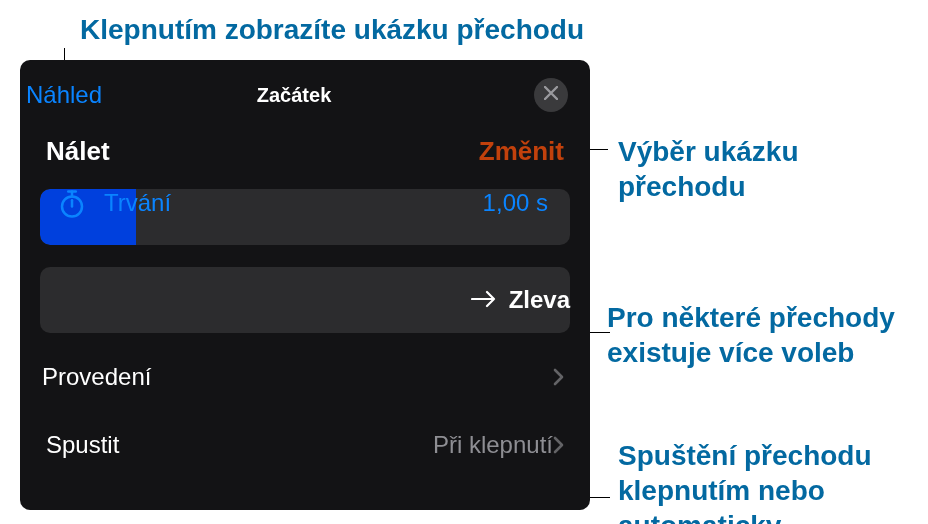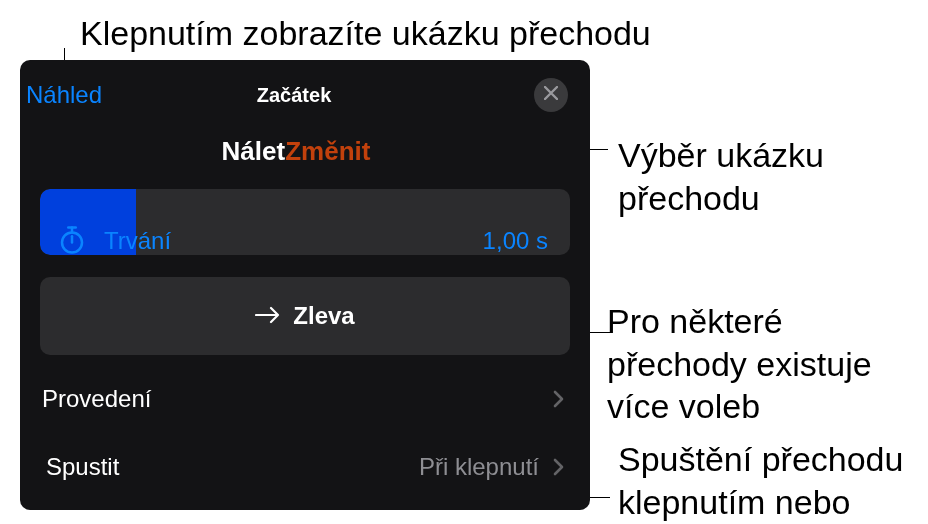--- a/index.html
+++ b/index.html
@@ -49,41 +49,41 @@
       background: #3a3a3c;
       display: flex;
       align-items: center;
       justify-content: center;
       cursor: pointer;
     }
     .header-close svg { width: 14px; height: 14px; }
     .section-row {
       display: flex;
       align-items: center;
-      justify-content: center;
-      padding: 14px 26px 22px 8px;
+      justify-content: space-between;
+      padding: 14px 26px 22px 26px;
     }
     .section-title {
       color: #fff;
       font-size: 26px;
       font-weight: 700;
     }
     .change-link {
       color: #c2410c;
       font-size: 26px;
       font-weight: 600;
       cursor: pointer;
     }
     .duration-row {
       margin: 0 20px;
       background: #2c2c2e;
       border-radius: 10px;
       display: flex;
-      align-items: flex-end;
-      height: 66px;
+      align-items: flex-start;
+      height: 56px;
       position: relative;
       cursor: pointer;
       overflow: hidden;
     }
     .duration-fill {
       position: absolute;
       left: 0; top: 0; bottom: 0;
       width: 96px;
       background: #0040dd;
       border-radius: 10px 0 0 10px;
@@ -109,22 +109,22 @@
       font-size: 24px;
       font-weight: 400;
       padding-right: 22px;
     }
     .direction-row {
       margin: 22px 20px 0 20px;
       background: #2c2c2e;
       border-radius: 10px;
       display: flex;
       align-items: center;
-      justify-content: center;
-      height: 78px;
+      justify-content: flex-end;
+      height: 66px;
       gap: 12px;
       cursor: pointer;
     }
     .direction-arrow {
       color: #fff;
       font-size: 24px;
     }
     .direction-label {
       color: #fff;
       font-size: 24px;
@@ -141,32 +141,31 @@
       color: #fff;
       font-size: 24px;
     }
     .list-value {
       color: #8e8e93;
       font-size: 24px;
     }
     .list-right {
       display: flex;
       align-items: center;
-      gap: 14px;
     }
     .chevron {
       color: #636366;
     }
     .chevron svg { width: 11px; height: 18px; display:block; }
     .callout {
       position: absolute;
-      color: #000000;
-      font-size: 34px;
+      color: #0369a1;
+      font-size: 28px;
       line-height: 1.25;
-      font-weight: 400;
+      font-weight: 700;
     }
     .callout-top {
       left: 80px;
       top: 12px;
     }
     .callout-change {
       left: 618px;
       top: 134px;
     }
     .callout-direction {

